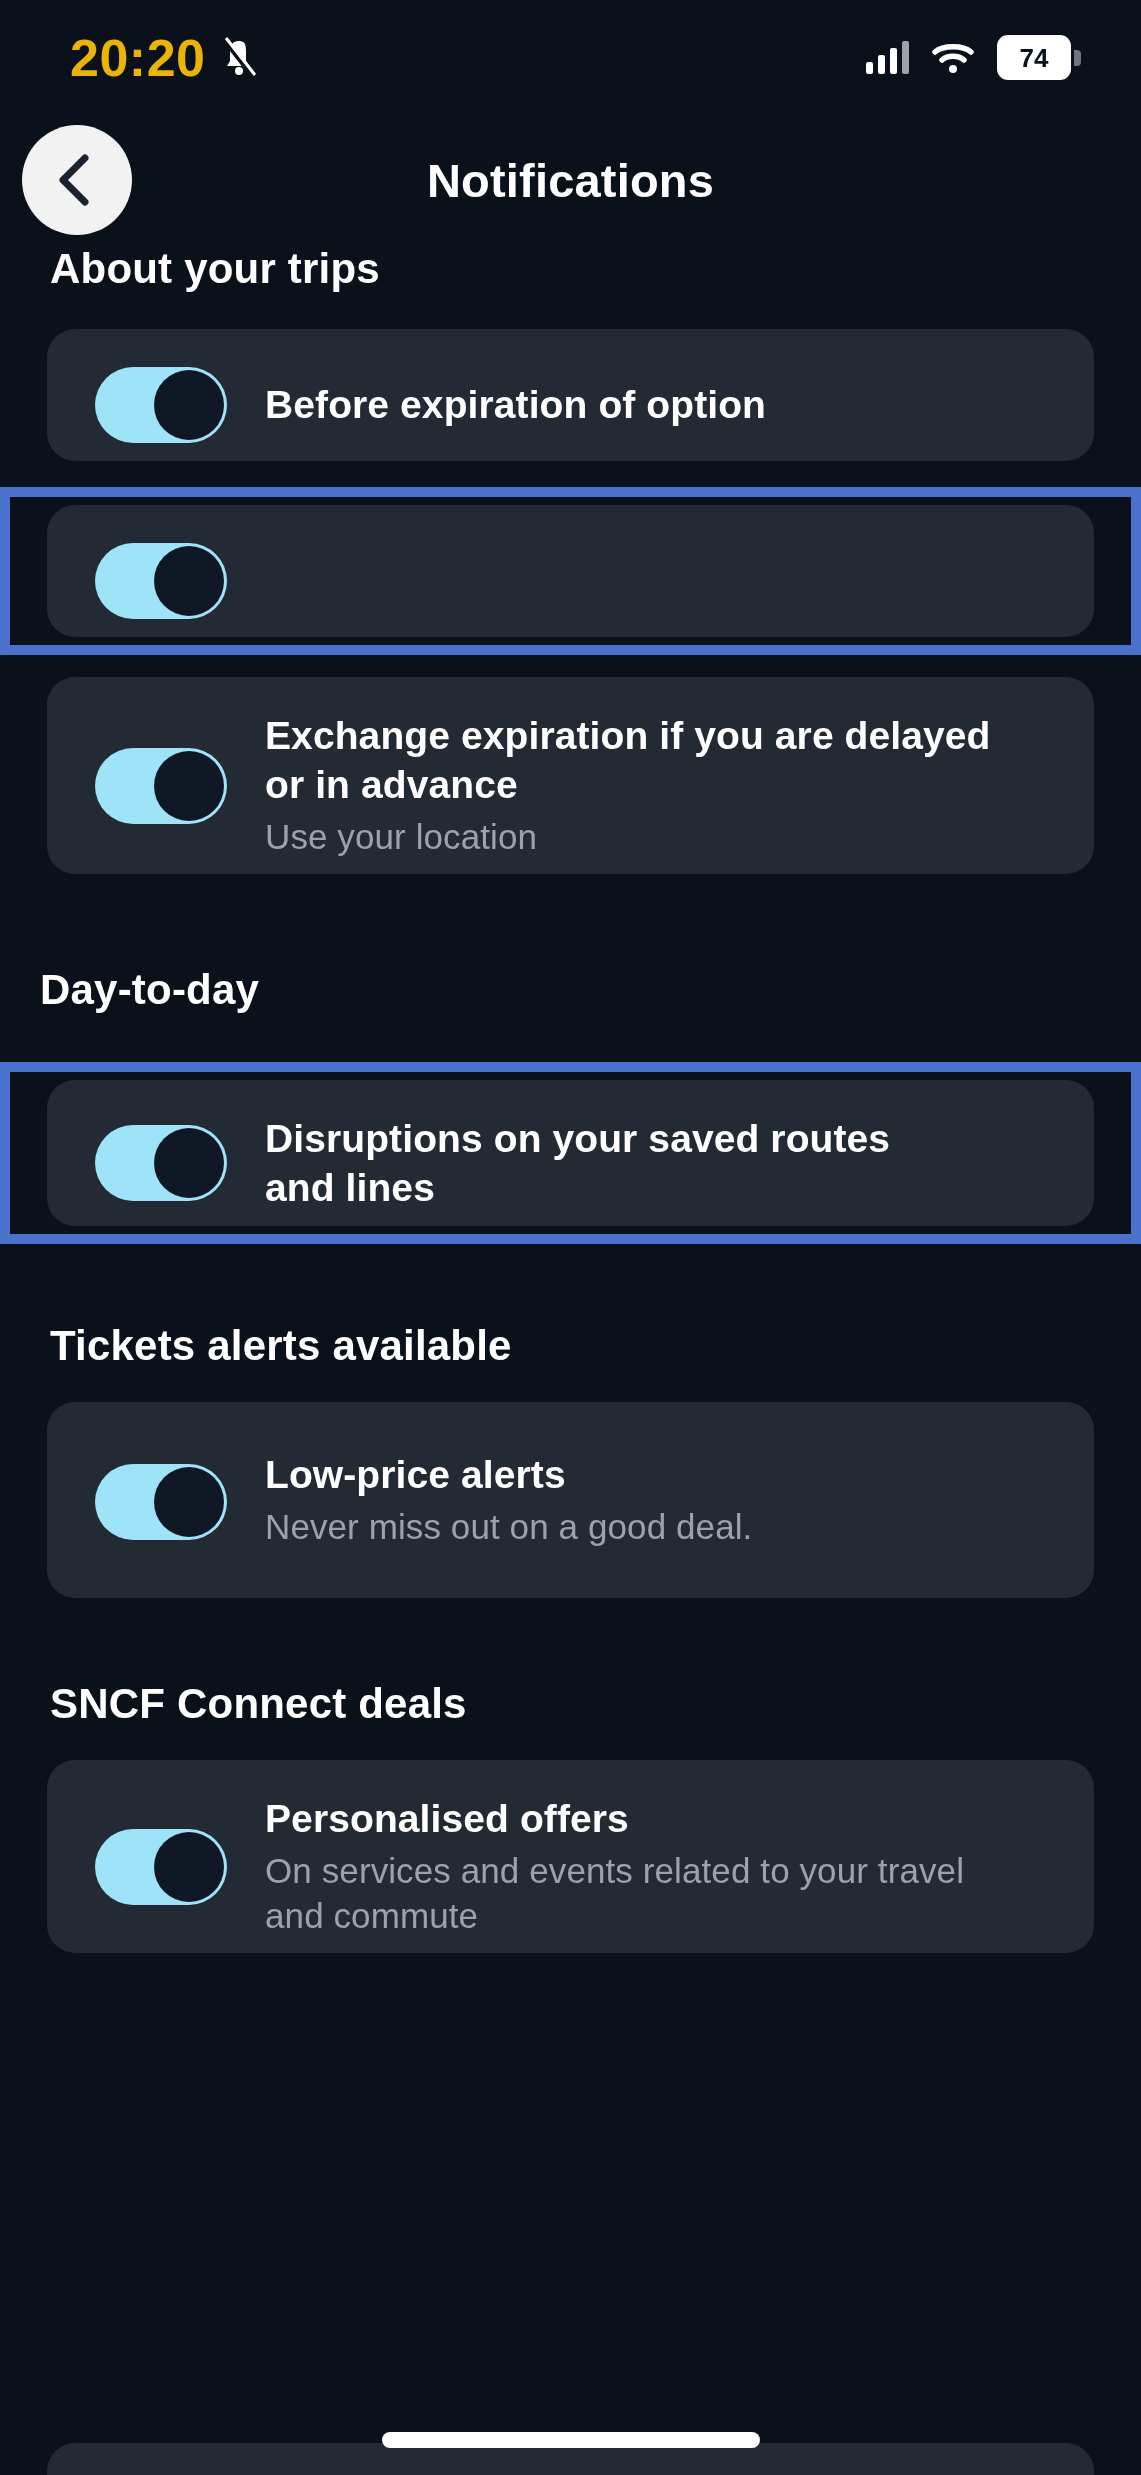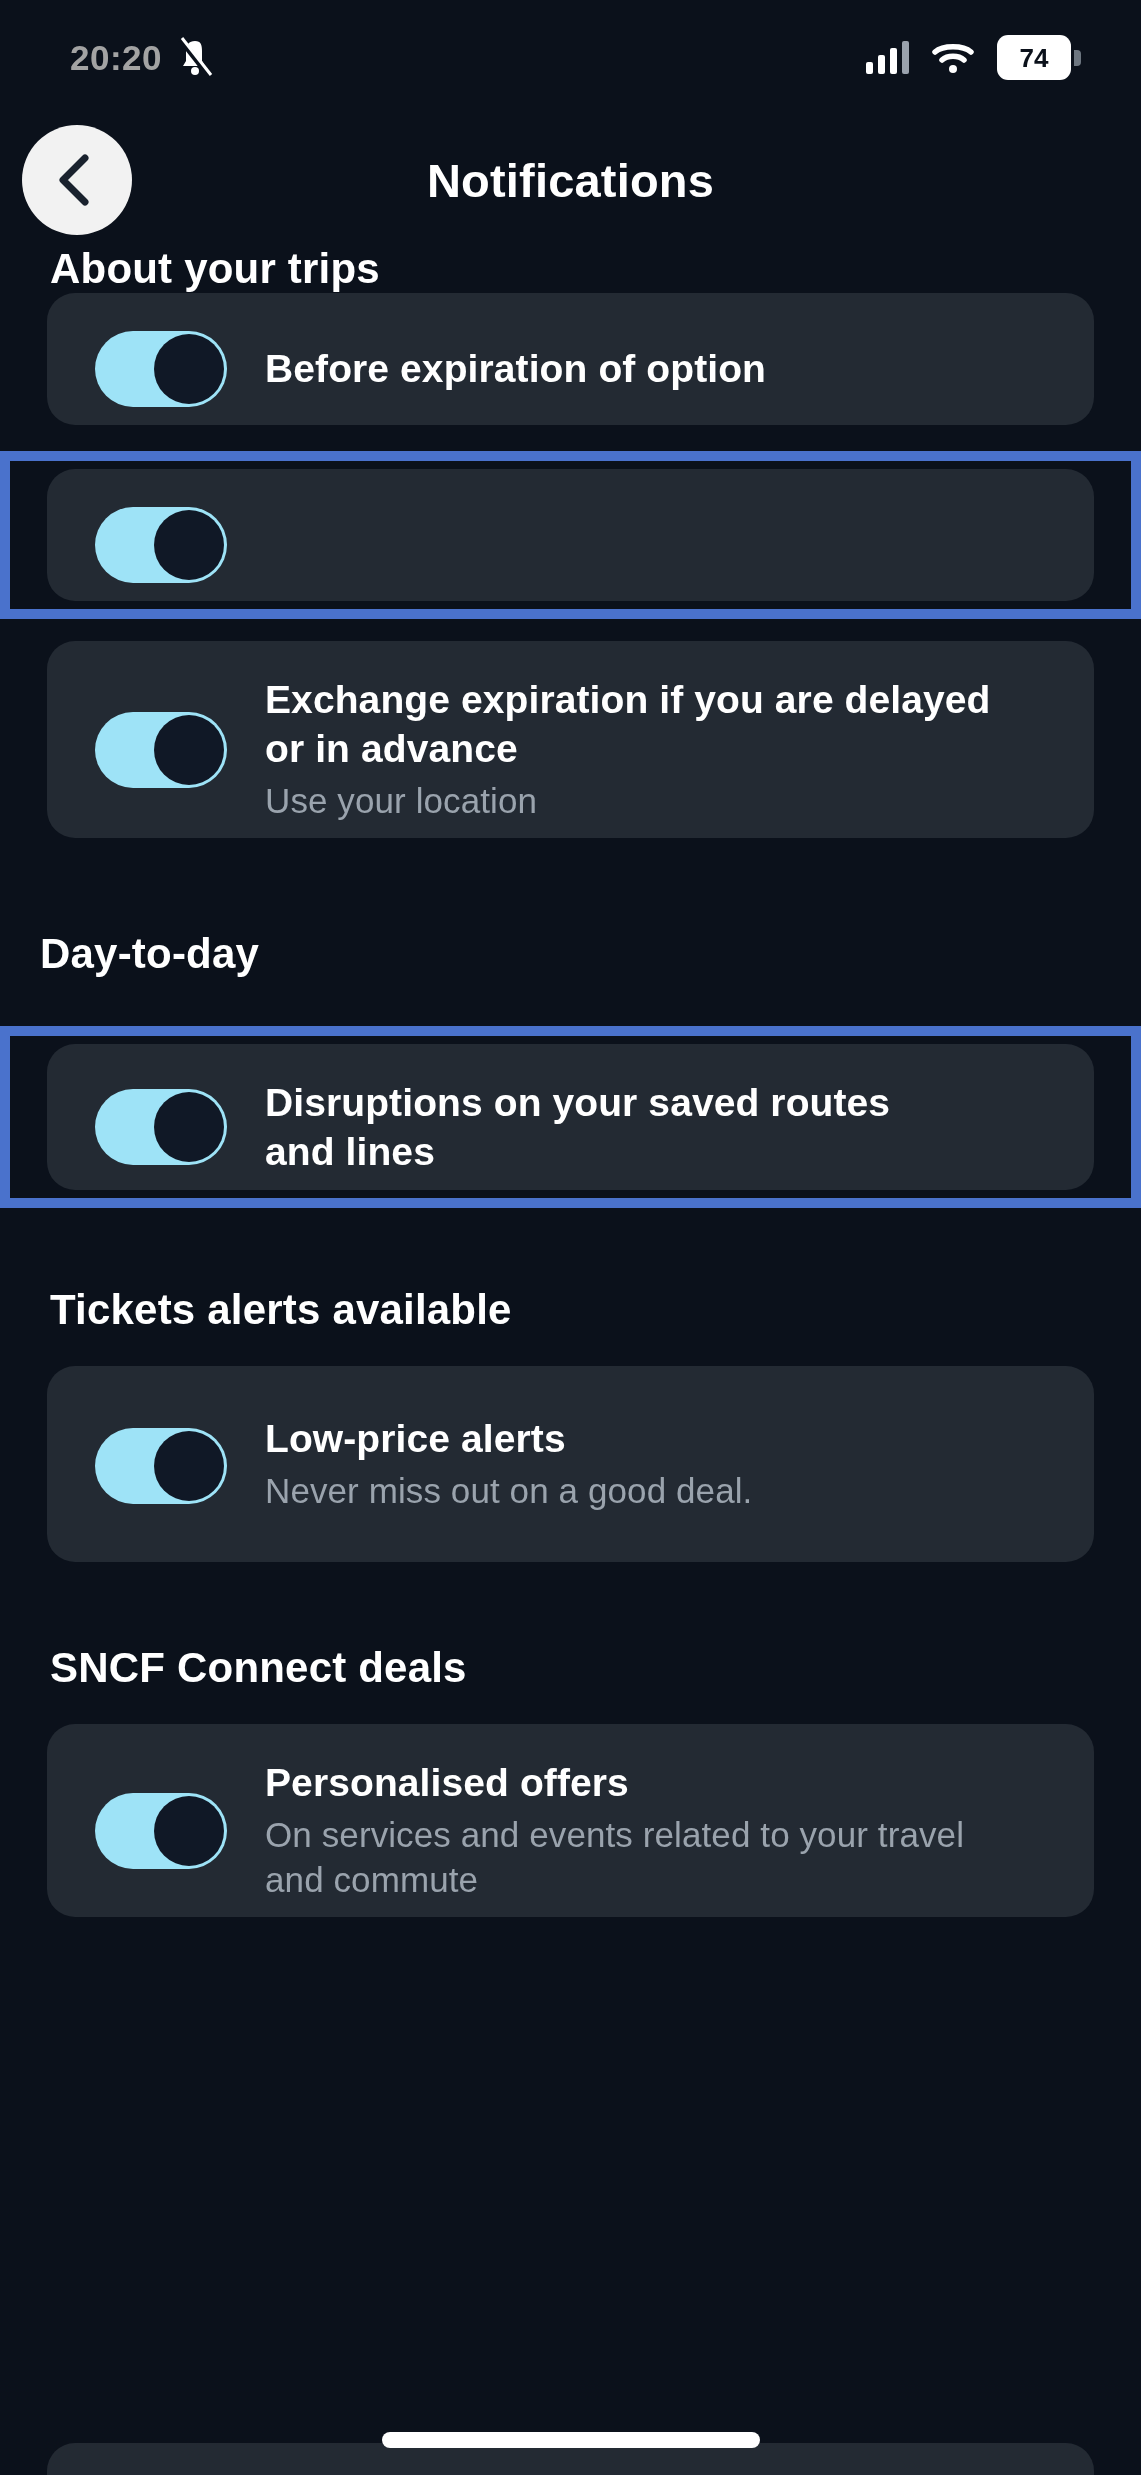--- a/index.html
+++ b/index.html
@@ -30,22 +30,22 @@
     align-items: center;
     justify-content: space-between;
     padding: 0 60px 0 70px;
   }
   .status-left {
     display: flex;
     align-items: center;
     gap: 14px;
   }
   .status-time {
-    color: #a3a3a3;
-    font-size: 35px;
+    color: #eab308;
+    font-size: 52px;
     font-weight: bold;
     letter-spacing: 0.5px;
     line-height: 1;
   }
   .bell-muted { width: 38px; height: 42px; display: block; }
   .status-right {
     display: flex;
     align-items: center;
     gap: 22px;
   }
@@ -253,21 +253,21 @@
       <svg class="back-chevron" viewBox="0 0 44 56">
         <polyline points="30,6 8,28 30,50" stroke="#1a222e" stroke-width="7" fill="none" stroke-linecap="round" stroke-linejoin="round"></polyline>
       </svg>
     </div>
     <div class="page-title">Notifications</div>
   </div>
 
   <div class="content">
 
     <div class="section" style="margin-bottom:0;">
-      <div class="section-title" style="">About your trips</div>
+      <div class="section-title" style="margin-bottom:36px;">About your trips</div>
 
       <div class="card" style="margin-bottom:26px;">
         <div class="toggle">
           <div class="knob"></div>
         </div>
         <div class="card-text">
           <div class="card-title">Before expiration of option</div>
         </div>
       </div>
 

